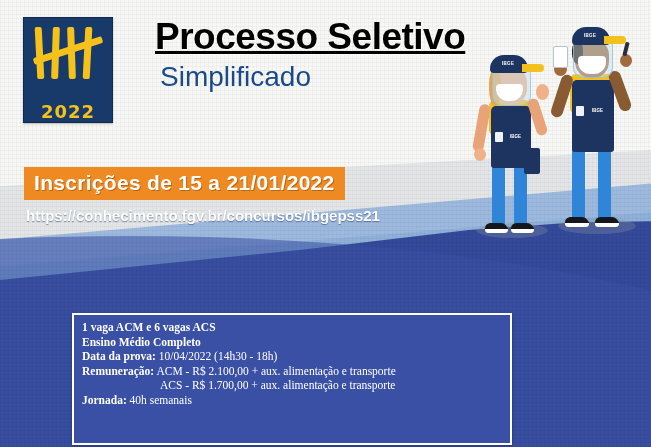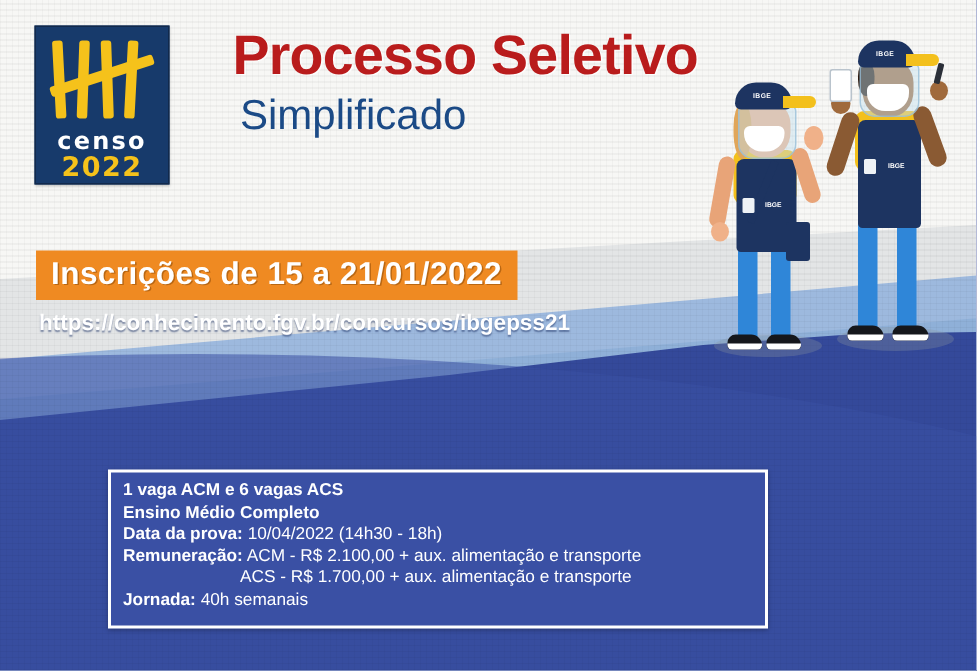--- a/index.html
+++ b/index.html
@@ -80,22 +80,23 @@
   }
   .logo-year{
     position:absolute;left:0;right:0;top:83px;text-align:center;
     color:#f5c21b;font-size:18px;letter-spacing:1px;font-weight:700;
     font-family:"DejaVu Sans",sans-serif;
   }
 
   
   .t-processo{
     position:absolute;left:155px;top:16px;
-    font-size:37px;font-weight:700;color:#b91c1c;letter-spacing:-.5px;
+    font-size:37px;font-weight:700;color:#000000;letter-spacing:-.5px;
     text-shadow:1px 1px 0 rgba(255,255,255,.8);
+    text-decoration:underline;
   }
   .t-simplificado{
     position:absolute;left:160px;top:61px;
     font-size:28px;font-weight:400;color:#1b4a86;
   }
   .t-cidade{
     position:absolute;left:213px;top:107px;
     font-size:27px;font-weight:400;color:#1b4a86;
     border-bottom:2px solid #1b4a86;padding-bottom:2px;
   }
@@ -120,24 +121,24 @@
   
   .role{
     position:absolute;left:0;right:0;top:246px;text-align:center;
     color:#f08a2b;font-size:23px;font-weight:400;line-height:30px;
     padding-right:80px;
   }
   .role .l2{display:block;}
 
   
   .infobox{
-    position:absolute;left:72px;top:313px;width:440px;height:106px;
+    position:absolute;left:72px;top:313px;width:440px;height:132px;
     background:#3a50a4;border:2px solid #ffffff;
     box-shadow:0 1px 3px rgba(0,0,0,.3);
-    padding:5px 8px;box-sizing:border-box;
+    padding:5px 8px;box-sizing:border-box;font-family:Liberation Serif, serif;
   }
   .infobox .line{
     color:#ffffff;font-size:11.5px;line-height:14.6px;white-space:nowrap;
   }
   .infobox .line b{font-weight:700;}
   .infobox .indent{padding-left:78px;}
 
   
   .agent{position:absolute;}
   .shadow-el{
@@ -245,21 +246,20 @@
   </div>
 
   <div class="logo">
     <div class="tallies">
       <div class="tally t1"></div>
       <div class="tally t2"></div>
       <div class="tally t3"></div>
       <div class="tally t4"></div>
       <div class="tally diag"></div>
     </div>
-    <div class="logo-censo">censo</div>
     <div class="logo-year">2022</div>
   </div>
 
   <div class="t-processo">Processo Seletivo</div>
   <div class="t-simplificado">Simplificado</div>
 
   <div class="banner">
     <span>Inscrições de 15 a 21/01/2022</span>
   </div>
   <div class="url">https://conhecimento.fgv.br/concursos/ibgepss21</div>

